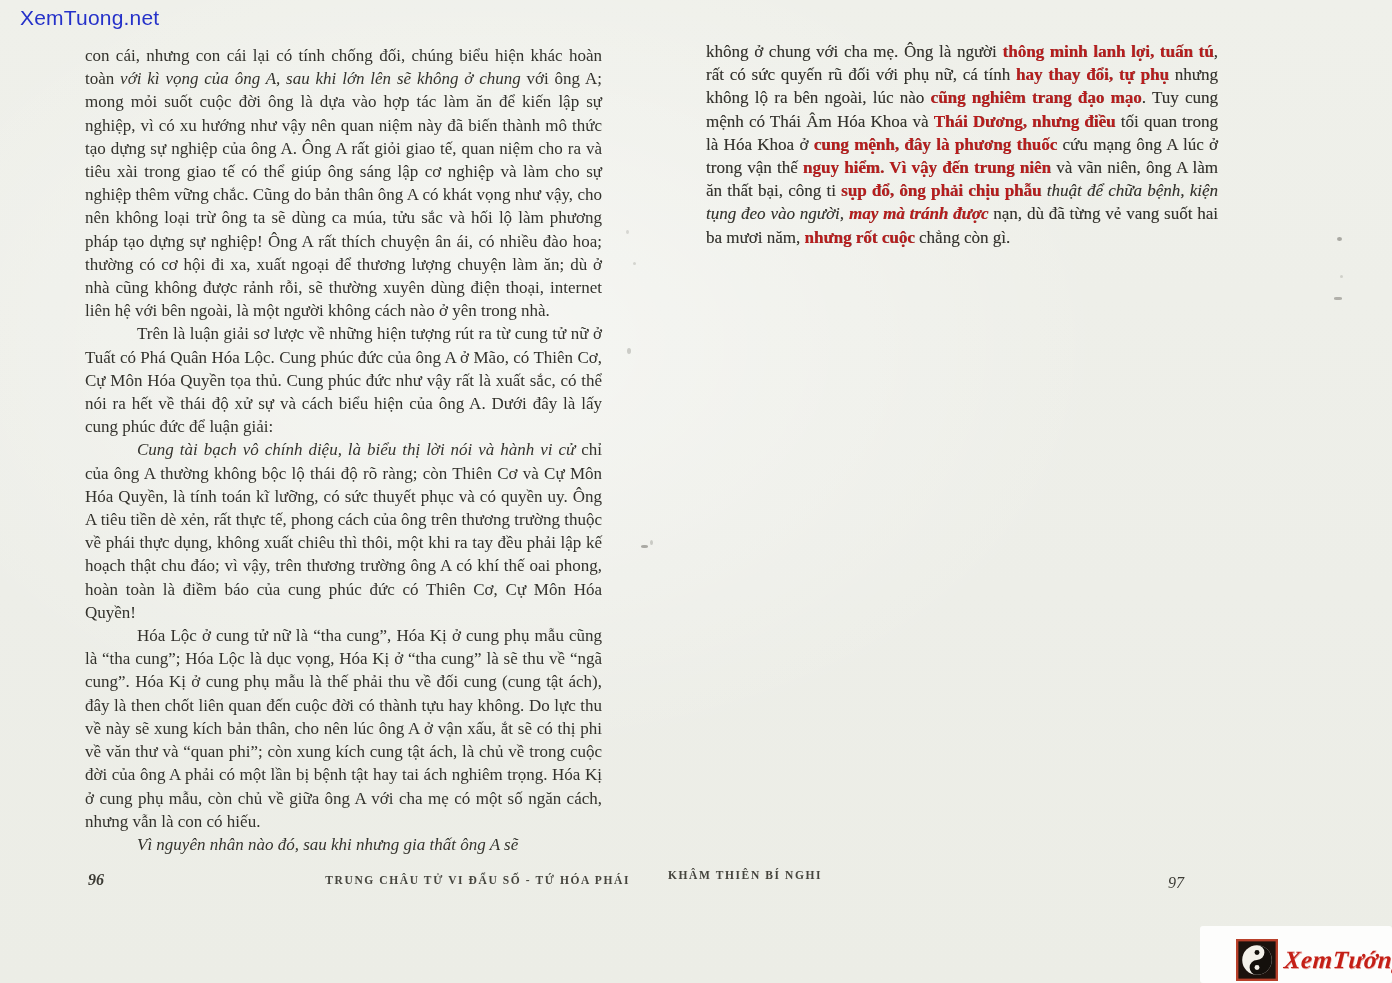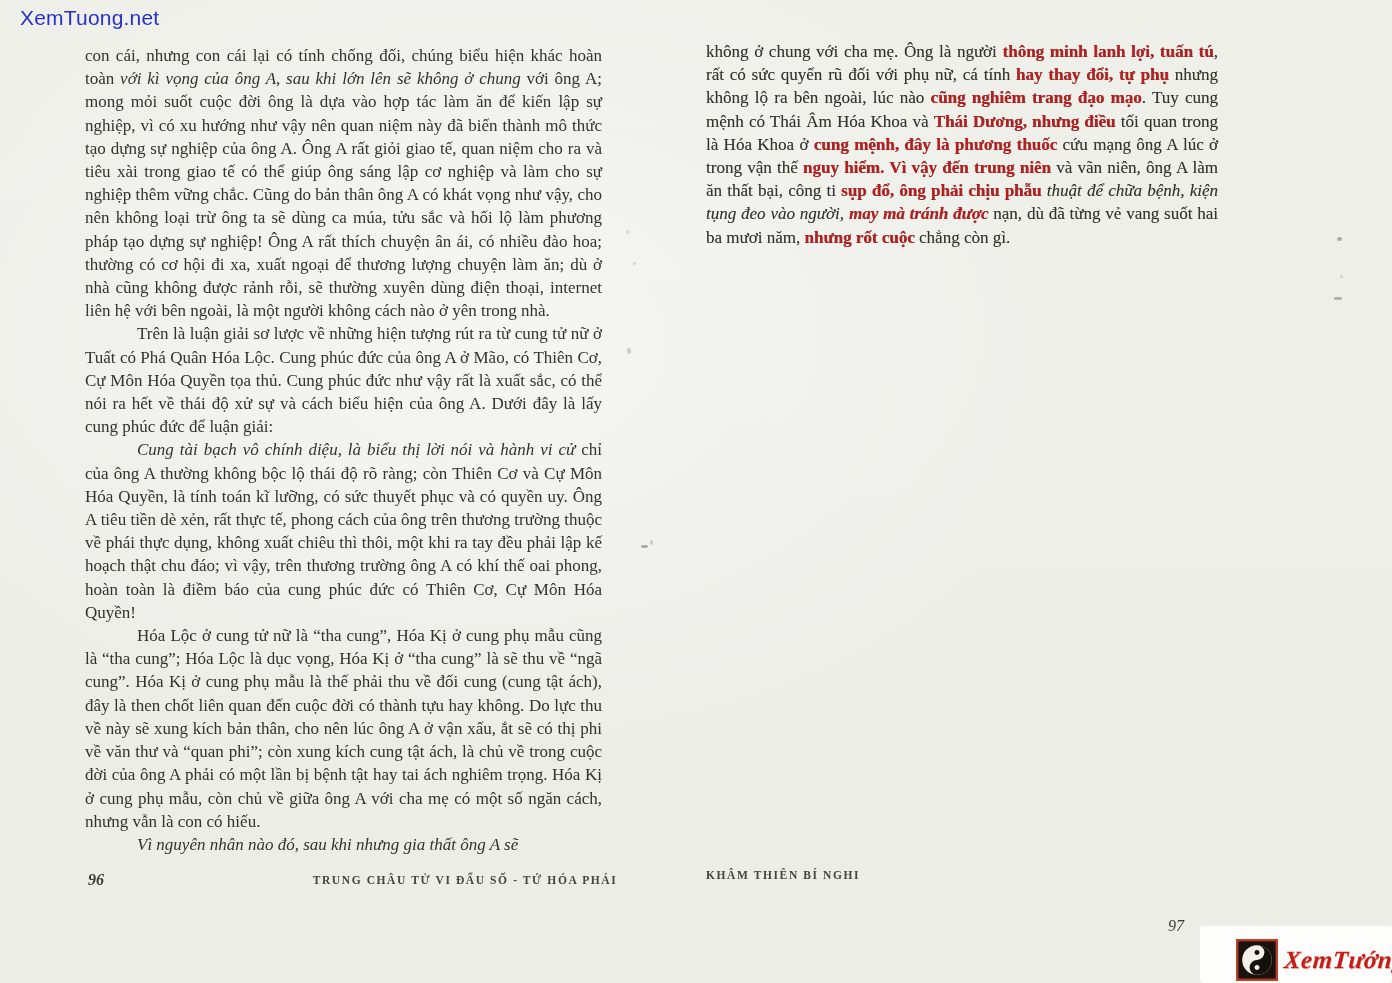--- a/index.html
+++ b/index.html
@@ -26,27 +26,27 @@
   .col.right{left:706px;width:512px;top:40px;}
   .col p{margin:0;}
   .col p.indent{text-indent:52px;}
   .it{font-style:italic;font-family:Liberation Serif, serif;}
   .bd{font-weight:bold;color:#b91c1c;text-shadow:0.4px 0 0 rgba(25,24,20,0.55);}
   .col.right p{text-shadow:0.25px 0 0 rgba(40,38,34,0.35);}
 
   .footer-item{position:absolute;color:#3c3b35;}
   .pagenum{font-style:italic;font-size:16px;}
   .pagenum.n96{left:88px;top:871px;font-weight:bold;}
-  .pagenum.n97{left:1168px;top:874px;margin-top:43px;}
+  .pagenum.n97{left:1168px;top:874px;}
   .running{
     font-size:11.5px;letter-spacing:1.6px;font-weight:bold;color:#45443d;
     font-family:"Liberation Serif", serif;
   }
-  .running.left{left:300px;top:874px;width:330px;text-align:center;}
-  .running.right{left:706px;top:869px;}
+  .running.left{left:300px;top:874px;width:330px;text-align:right;}
+  .running.right{left:668px;top:869px;}
 
   .logo-strip{
     position:absolute;left:1200px;top:926px;width:192px;height:57px;
     background:#fdfdfc;border-radius:3px;
   }
   .logo{
     position:absolute;left:1236px;top:939px;display:flex;align-items:center;gap:6px;
   }
   .logo-text{
     font-family:"Liberation Serif", serif;font-style:italic;font-weight:bold;

